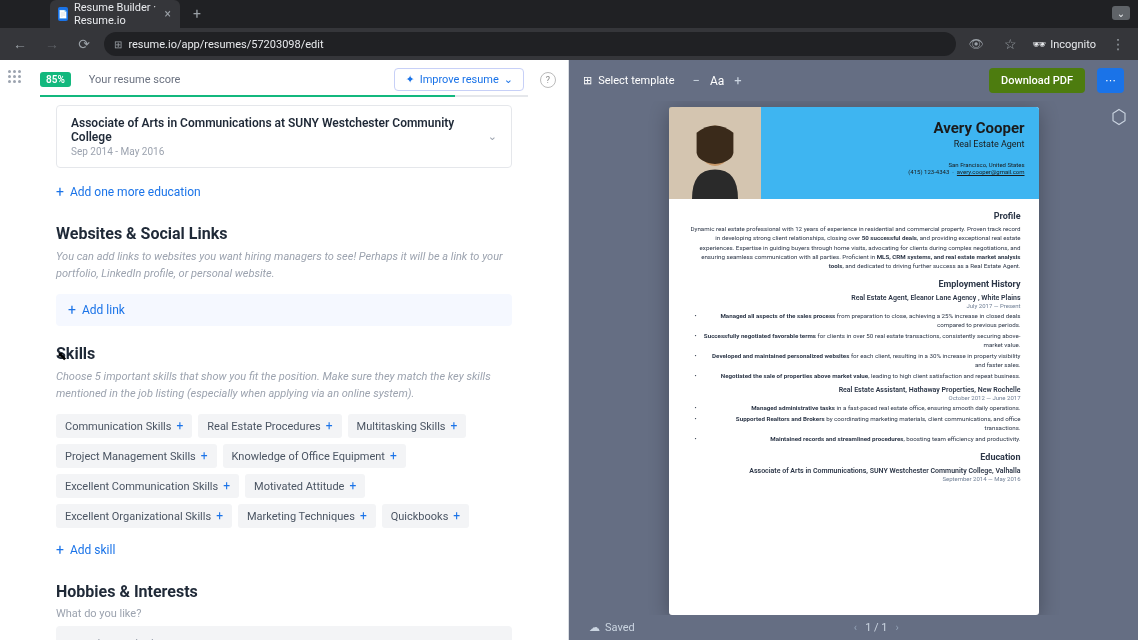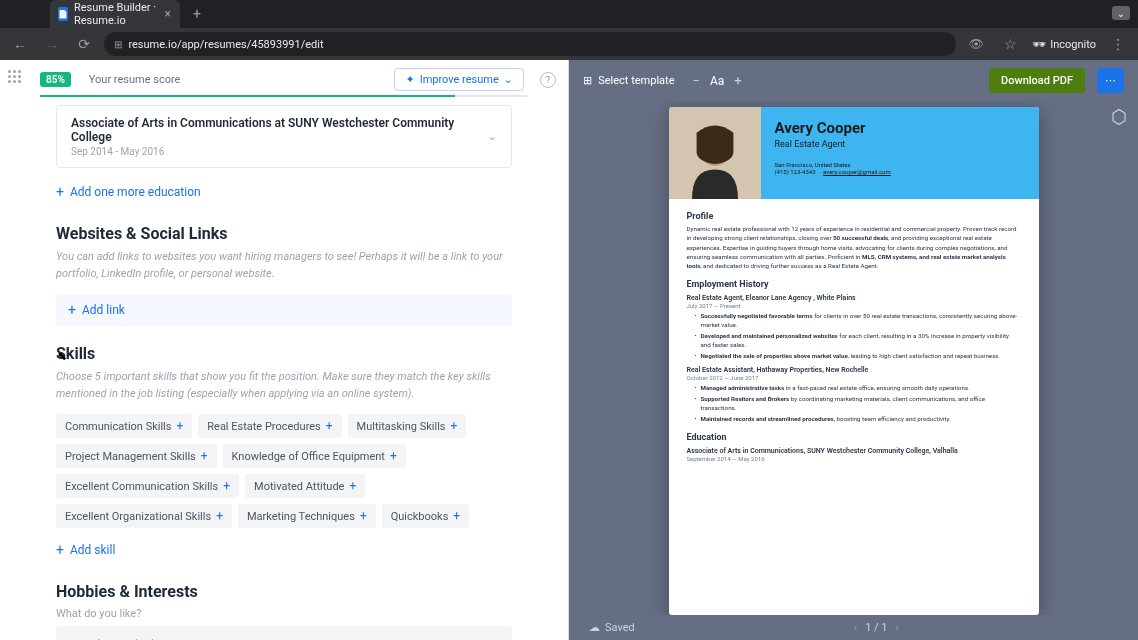--- a/index.html
+++ b/index.html
@@ -56,21 +56,21 @@
 
 .preview { flex: 1; background: #656e83; display: flex; flex-direction: column; position: relative; }
 .preview-toolbar { display: flex; align-items: center; padding: 8px 14px; gap: 12px; }
 .template-btn { display: flex; align-items: center; gap: 6px; color: #fff; font-size: 11px; }
 .zoom-ctrl { display: flex; align-items: center; gap: 10px; margin-left: 6px; }
 .zoom-btn { color: #cbd5e1; font-size: 13px; }
 .download-btn { margin-left: auto; background: #4d7c0f; color: #fff; padding: 6px 12px; border-radius: 4px; font-size: 11px; font-weight: 500; }
 .more-btn { background: #1a73e8; color: #fff; padding: 6px 8px; border-radius: 4px; font-size: 11px; }
 .hex-icon { position: absolute; right: 10px; top: 48px; width: 18px; height: 18px; }
 
-.doc-wrap { flex: 1; display: flex; justify-content: center; padding: 6px 20px 0 20px; overflow: hidden; }
+.doc-wrap { flex: 1; display: flex; justify-content: center; padding: 6px 20px 0 20px; overflow: hidden; text-align: right; }
 .doc { background: #fff; width: 370px; border-radius: 3px; box-shadow: 0 4px 20px rgba(0,0,0,0.3); overflow: hidden; font-size: 6.5px; color: #2d3748; }
 .doc-header { background: #3eb5f1; display: flex; padding: 0; }
 .doc-photo { width: 92px; height: 92px; background: linear-gradient(135deg, #8b6f47, #6b5335); display: flex; align-items: flex-end; justify-content: center; overflow: hidden; }
 .doc-photo svg { width: 100%; height: 100%; }
 .doc-head-text { padding: 12px 14px; flex: 1; }
 .doc-name { font-size: 15px; font-weight: 700; color: #1a1a1a; }
 .doc-role { font-size: 9px; color: #1a1a1a; margin-top: 2px; }
 .doc-contact { font-size: 6px; color: #1a1a1a; margin-top: 12px; }
 .doc-contact .sep { margin: 0 3px; }
 .doc-email { color: #1a1a1a; text-decoration: underline; }
@@ -105,21 +105,21 @@
     </div>
     <div class="tab-add">+</div>
   </div>
 </div>
 <div class="browser-toolbar">
   <div class="nav-btn">←</div>
   <div class="nav-btn" style="opacity:.4">→</div>
   <div class="nav-btn">⟳</div>
   <div class="url-bar">
     <span class="url-icon">⊞</span>
-    <span>resume.io/app/resumes/45893991/edit</span>
+    <span>resume.io/app/resumes/57203098/edit</span>
   </div>
   <div class="toolbar-right">
     <div class="nav-btn" style="font-size:12px">👁</div>
     <div class="nav-btn">☆</div>
     <div class="incognito">
       <span>🕶</span>
       <span>Incognito</span>
     </div>
     <div class="nav-btn">⋮</div>
   </div>
@@ -271,20 +271,21 @@
         <div class="doc-body">
           <div class="doc-sec-title">Profile</div>
           <div class="doc-text">
             <span>Dynamic real estate professional with 12 years of experience in residential and commercial property. Proven track record in developing strong client relationships, closing over </span><b>50 successful deals</b><span>, and providing exceptional real estate experiences. Expertise in guiding buyers through home visits, advocating for clients during complex negotiations, and ensuring seamless communication with all parties. Proficient in </span><b>MLS, CRM systems, and real estate market analysis tools</b><span>, and dedicated to driving further success as a Real Estate Agent.</span>
           </div>
           <div class="doc-sec-title">Employment History</div>
           <div id="jobs-container">
               <div class="doc-job-title">Real Estate Agent, Eleanor Lane Agency , White Plains</div>
               <div class="doc-job-dates">July 2017 — Present</div>
               <ul class="doc-bullets">
+                <li><b>Managed all aspects of the sales process</b> from preparation to close, achieving a 25% increase in closed deals compared to previous periods.</li>
                 <li><b>Successfully negotiated favorable terms</b> for clients in over 50 real estate transactions, consistently securing above-market value.</li>
                 <li><b>Developed and maintained personalized websites</b> for each client, resulting in a 30% increase in property visibility and faster sales.</li>
                 <li><b>Negotiated the sale of properties above market value</b>, leading to high client satisfaction and repeat business.</li>
               </ul>
               <div class="doc-job-title">Real Estate Assistant, Hathaway Properties, New Rochelle</div>
               <div class="doc-job-dates">October 2012 — June 2017</div>
               <ul class="doc-bullets">
                 <li><b>Managed administrative tasks</b> in a fast-paced real estate office, ensuring smooth daily operations.</li>
                 <li><b>Supported Realtors and Brokers</b> by coordinating marketing materials, client communications, and office transactions.</li>
                 <li><b>Maintained records and streamlined procedures</b>, boosting team efficiency and productivity.</li>

